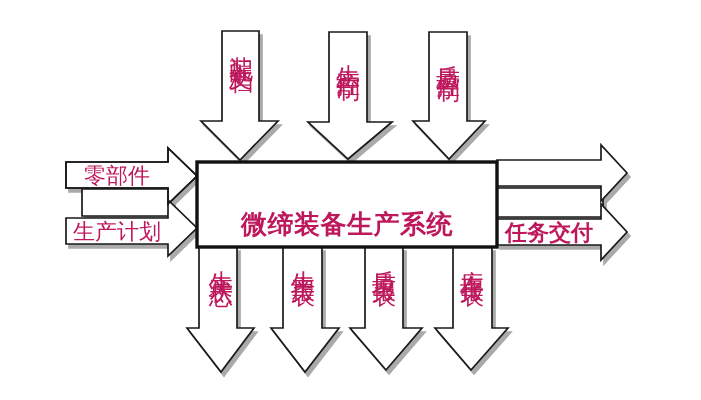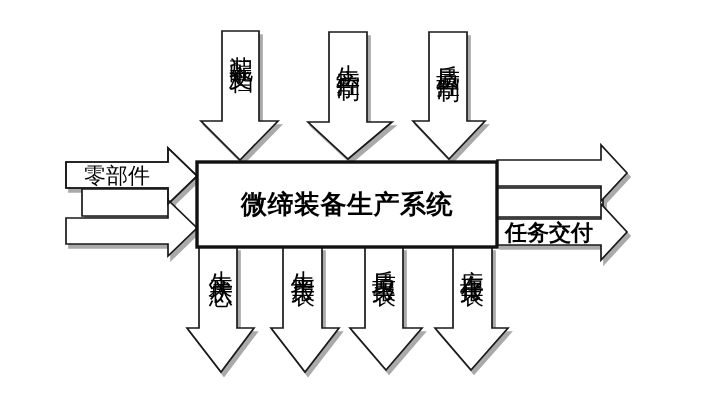--- a/index.html
+++ b/index.html
@@ -15,21 +15,21 @@
     background: #ffffff;
     overflow: hidden;
   }
   #arrow-canvas {
     position: absolute;
     left: 0;
     top: 0;
   }
   .label {
     position: absolute;
-    color: #000000;
+    color: #be185d;
     display: flex;
     align-items: center;
     justify-content: center;
     white-space: nowrap;
     pointer-events: none;
   }
   .hlabel {
     font-size: 22px;
     line-height: 25px;
   }
@@ -37,20 +37,21 @@
     writing-mode: vertical-rl;
     text-orientation: upright;
     font-size: 24px;
     letter-spacing: 4.5px;
     line-height: 24px;
   }
   .title-label {
     font-size: 26px;
     font-weight: bold;
     letter-spacing: 0.5px;
+    margin-top: 20px;
   }
 </style>
 </head>
 <body>
 
 <div id="stage">
 
   <svg id="arrow-canvas" width="701" height="400" viewBox="0 0 701 400">
 
     <g transform="translate(3,4)" fill="#aaaaaa" stroke="#aaaaaa" stroke-width="1.7">
@@ -89,20 +90,21 @@
       <path d="M365,247 V328 H350 L386,370 L422,328 H403 V247 Z"></path>
       <path d="M453,247 V328 H435 L471,370 L508,328 H492 V247 Z"></path>
     </g>
 
     <rect x="197" y="162" width="300" height="85" fill="#ffffff" stroke="#111111" stroke-width="3.4"></rect>
   </svg>
 
   <div class="label title-label" style="left:197px; top:162px; width:300px; height:85px;">微缔装备生产系统</div>
 
   <div class="label hlabel" style="left:66px; top:163px; width:102px; height:25px;">零部件</div>
+  <div class="label hlabel" style="left:66px; top:219px; width:102px; height:25px;">生产计划</div>
 
   <div class="label hlabel" style="left:497px; top:220px; width:104px; height:25px;font-weight:bold;">任务交付</div>
 
   <div class="label vlabel" style="left:229px; top:37px;">装配文档</div>
   <div class="label vlabel" style="left:336px; top:45px;">生产控制</div>
   <div class="label vlabel" style="left:436px; top:46px;">质量控制</div>
 
   <div class="label vlabel" style="left:209px; top:251px;">生产状态</div>
   <div class="label vlabel" style="left:291px; top:251px;">生产报表</div>
   <div class="label vlabel" style="left:372px; top:251px;">质量报表</div>

